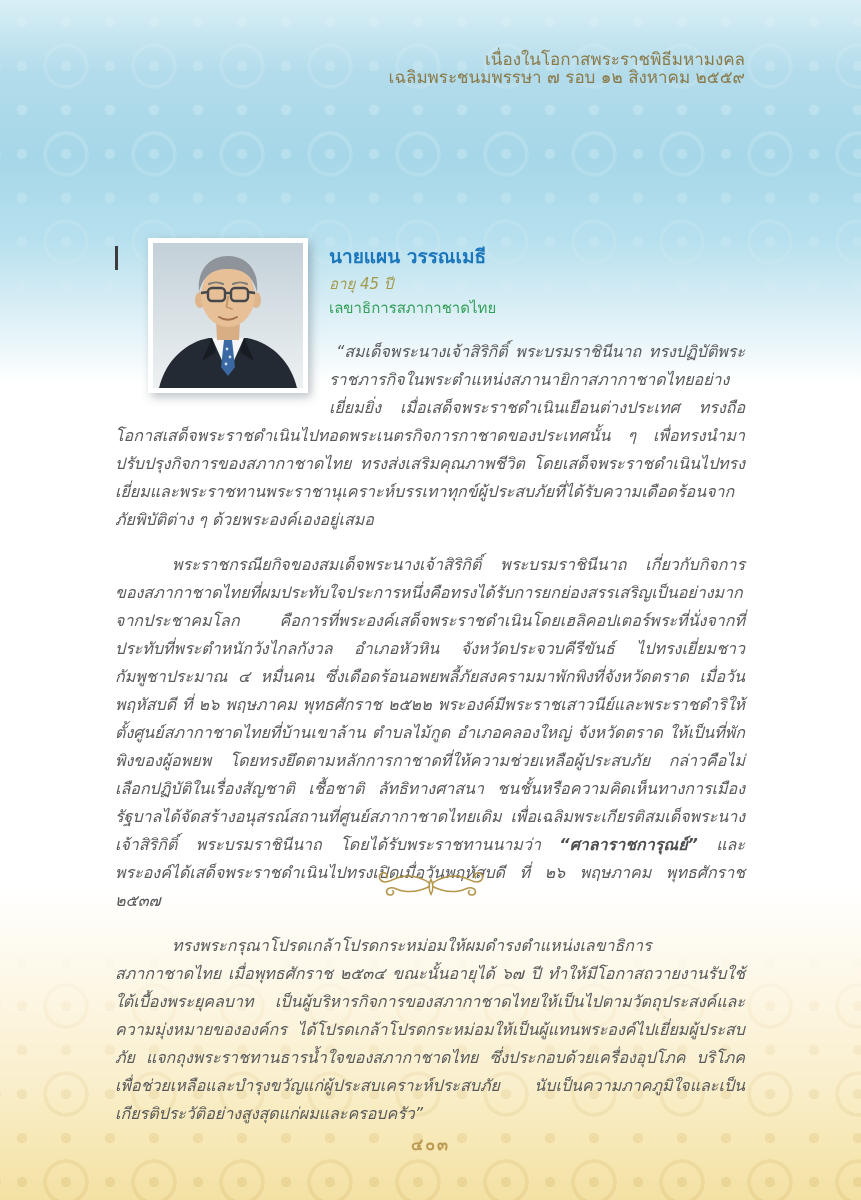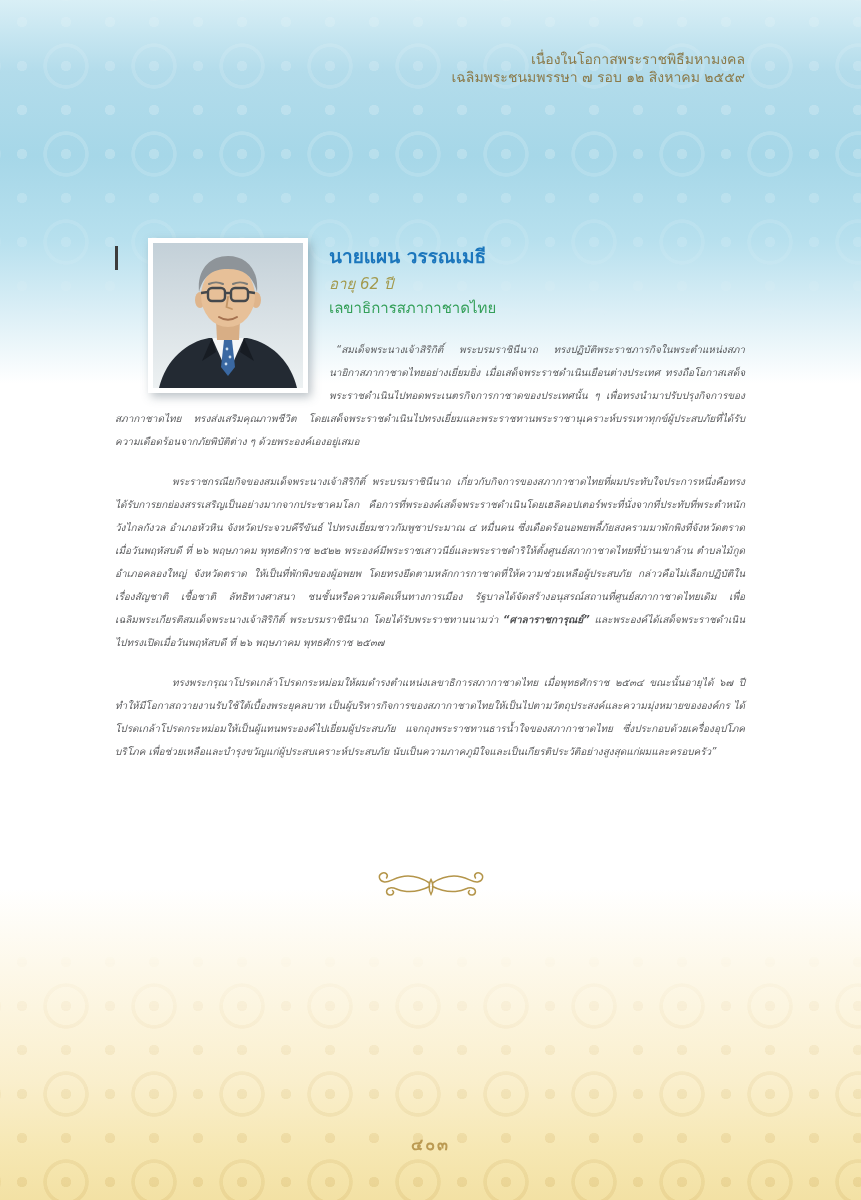--- a/index.html
+++ b/index.html
@@ -20,32 +20,32 @@
     mask-image:linear-gradient(180deg, rgba(0,0,0,.55) 0%, #000 40%, rgba(0,0,0,.6) 70%, transparent 100%);}
   .pattern-bottom{bottom:0;height:260px;
     background-image:
       radial-gradient(circle, rgba(196,156,70,0.20) 16%, rgba(196,156,70,0) 17%),
       radial-gradient(circle, rgba(196,156,70,0) 30%, rgba(196,156,70,0.16) 31%, rgba(196,156,70,0.16) 36%, rgba(196,156,70,0) 37%);
     background-size:44px 44px, 88px 88px;
     background-position:0 0, 22px 22px;
     -webkit-mask-image:linear-gradient(0deg, #000 0%, rgba(0,0,0,.55) 55%, transparent 100%);
     mask-image:linear-gradient(0deg, #000 0%, rgba(0,0,0,.55) 55%, transparent 100%);}
   .header{position:absolute;top:50px;right:116px;text-align:right;
-    color:#8b7a4a;font-size:14px;line-height:18px;}
+    color:#8b7a4a;font-size:17px;line-height:18px;}
   .content{position:absolute;left:115px;top:238px;width:630px;}
   .photo-frame{float:left;margin:0 21px 14px 33px;background:#fff;padding:5px;
     box-shadow:3px 4px 9px rgba(60,80,95,0.35);}
   .photo-frame svg{display:block;}
   .profile{position:relative;padding-left:10px;margin-top:5px;}
   .quote-bar{position:absolute;left:0;top:3px;width:3px;height:24px;background:#3c3c3c;}
   .profile .name{color:#1b76bc;font-weight:bold;font-size:19px;line-height:26px;}
   .profile .age{color:#a39a4e;font-style:italic;font-size:15px;line-height:24px;margin-top:3px;}
   .profile .title{color:#35a05a;font-size:15px;line-height:24px;}
-  .body-text p{margin:12px 0 17px 0;color:#58595b;font-style:italic;font-size:10px;
-    line-height:23px;text-align:justify;}
+  .body-text p{margin:12px 0 17px 0;color:#58595b;font-style:italic;font-size:16px;
+    line-height:28px;text-align:justify;}
   .body-text p.first{margin-top:18px;text-indent:7px;}
   .body-text p.indent{text-indent:57px;}
   .body-text strong{font-weight:bold;color:#4d4e50;}
   .divider{position:absolute;top:866px;left:0;width:100%;text-align:center;}
   .page-number{position:absolute;top:1132px;left:0;width:100%;text-align:center;
     color:#bb9a52;font-size:16px;letter-spacing:2px;font-weight:bold;}
 </style>
 </head>
 <body>
 
@@ -91,21 +91,21 @@
         <path d="M56 41 C60 39 66 39 70 41" stroke="#7c7c78" stroke-width="2" fill="none" stroke-linecap="round"></path>
         <path d="M80 41 C84 39 90 39 94 41" stroke="#7c7c78" stroke-width="2" fill="none" stroke-linecap="round"></path>
         <path d="M75 54 L73.5 64 L79 66" stroke="#c49768" stroke-width="1.8" fill="none" stroke-linecap="round"></path>
         <path d="M66 74 C71 77.5 79 77.5 84 74" stroke="#a5714f" stroke-width="2" fill="none" stroke-linecap="round"></path>
       </svg>
     </div>
 
     <div class="profile">
       <span class="quote-bar"></span>
       <div class="name">นายแผน วรรณเมธี</div>
-      <div class="age">อายุ 62 ปี</div>
+      <div class="age">อายุ 45 ปี</div>
       <div class="title">เลขาธิการสภากาชาดไทย</div>
     </div>
 
     <div class="body-text">
       <p class="first"><span>“สมเด็จพระนางเจ้าสิริกิติ์ พระบรมราชินีนาถ ทรงปฏิบัติพระราชภารกิจในพระตำแหน่งสภานายิกาสภากาชาดไทยอย่างเยี่ยมยิ่ง เมื่อเสด็จพระราชดำเนินเยือนต่างประเทศ ทรงถือโอกาสเสด็จพระราชดำเนินไปทอดพระเนตรกิจการกาชาดของประเทศนั้น ๆ เพื่อทรงนำมาปรับปรุงกิจการของสภากาชาดไทย ทรงส่งเสริมคุณภาพชีวิต โดยเสด็จพระราชดำเนินไปทรงเยี่ยมและพระราชทานพระราชานุเคราะห์บรรเทาทุกข์ผู้ประสบภัยที่ได้รับความเดือดร้อนจากภัยพิบัติต่าง ๆ ด้วยพระองค์เองอยู่เสมอ</span></p>
       <p class="indent"><span>พระราชกรณียกิจของสมเด็จพระนางเจ้าสิริกิติ์ พระบรมราชินีนาถ เกี่ยวกับกิจการของสภากาชาดไทยที่ผมประทับใจประการหนึ่งคือทรงได้รับการยกย่องสรรเสริญเป็นอย่างมากจากประชาคมโลก คือการที่พระองค์เสด็จพระราชดำเนินโดยเฮลิคอปเตอร์พระที่นั่งจากที่ประทับที่พระตำหนักวังไกลกังวล อำเภอหัวหิน จังหวัดประจวบคีรีขันธ์ ไปทรงเยี่ยมชาวกัมพูชาประมาณ ๔ หมื่นคน ซึ่งเดือดร้อนอพยพลี้ภัยสงครามมาพักพิงที่จังหวัดตราด เมื่อวันพฤหัสบดี ที่ ๒๖ พฤษภาคม พุทธศักราช ๒๕๒๒ พระองค์มีพระราชเสาวนีย์และพระราชดำริให้ตั้งศูนย์สภากาชาดไทยที่บ้านเขาล้าน ตำบลไม้กูด อำเภอคลองใหญ่ จังหวัดตราด ให้เป็นที่พักพิงของผู้อพยพ โดยทรงยึดตามหลักการกาชาดที่ให้ความช่วยเหลือผู้ประสบภัย กล่าวคือไม่เลือกปฏิบัติในเรื่องสัญชาติ เชื้อชาติ ลัทธิทางศาสนา ชนชั้นหรือความคิดเห็นทางการเมือง รัฐบาลได้จัดสร้างอนุสรณ์สถานที่ศูนย์สภากาชาดไทยเดิม เพื่อเฉลิมพระเกียรติสมเด็จพระนางเจ้าสิริกิติ์ พระบรมราชินีนาถ โดยได้รับพระราชทานนามว่า </span><strong>“ศาลาราชการุณย์”</strong><span> และพระองค์ได้เสด็จพระราชดำเนินไปทรงเปิดเมื่อวันพฤหัสบดี ที่ ๒๖ พฤษภาคม พุทธศักราช ๒๕๓๗</span></p>
       <p class="indent"><span>ทรงพระกรุณาโปรดเกล้าโปรดกระหม่อมให้ผมดำรงตำแหน่งเลขาธิการสภากาชาดไทย เมื่อพุทธศักราช ๒๕๓๔ ขณะนั้นอายุได้ ๖๗ ปี ทำให้มีโอกาสถวายงานรับใช้ใต้เบื้องพระยุคลบาท เป็นผู้บริหารกิจการของสภากาชาดไทยให้เป็นไปตามวัตถุประสงค์และความมุ่งหมายขององค์กร ได้โปรดเกล้าโปรดกระหม่อมให้เป็นผู้แทนพระองค์ไปเยี่ยมผู้ประสบภัย แจกถุงพระราชทานธารน้ำใจของสภากาชาดไทย ซึ่งประกอบด้วยเครื่องอุปโภค บริโภค เพื่อช่วยเหลือและบำรุงขวัญแก่ผู้ประสบเคราะห์ประสบภัย นับเป็นความภาคภูมิใจและเป็นเกียรติประวัติอย่างสูงสุดแก่ผมและครอบครัว”</span></p>
     </div>
   </div>
 

